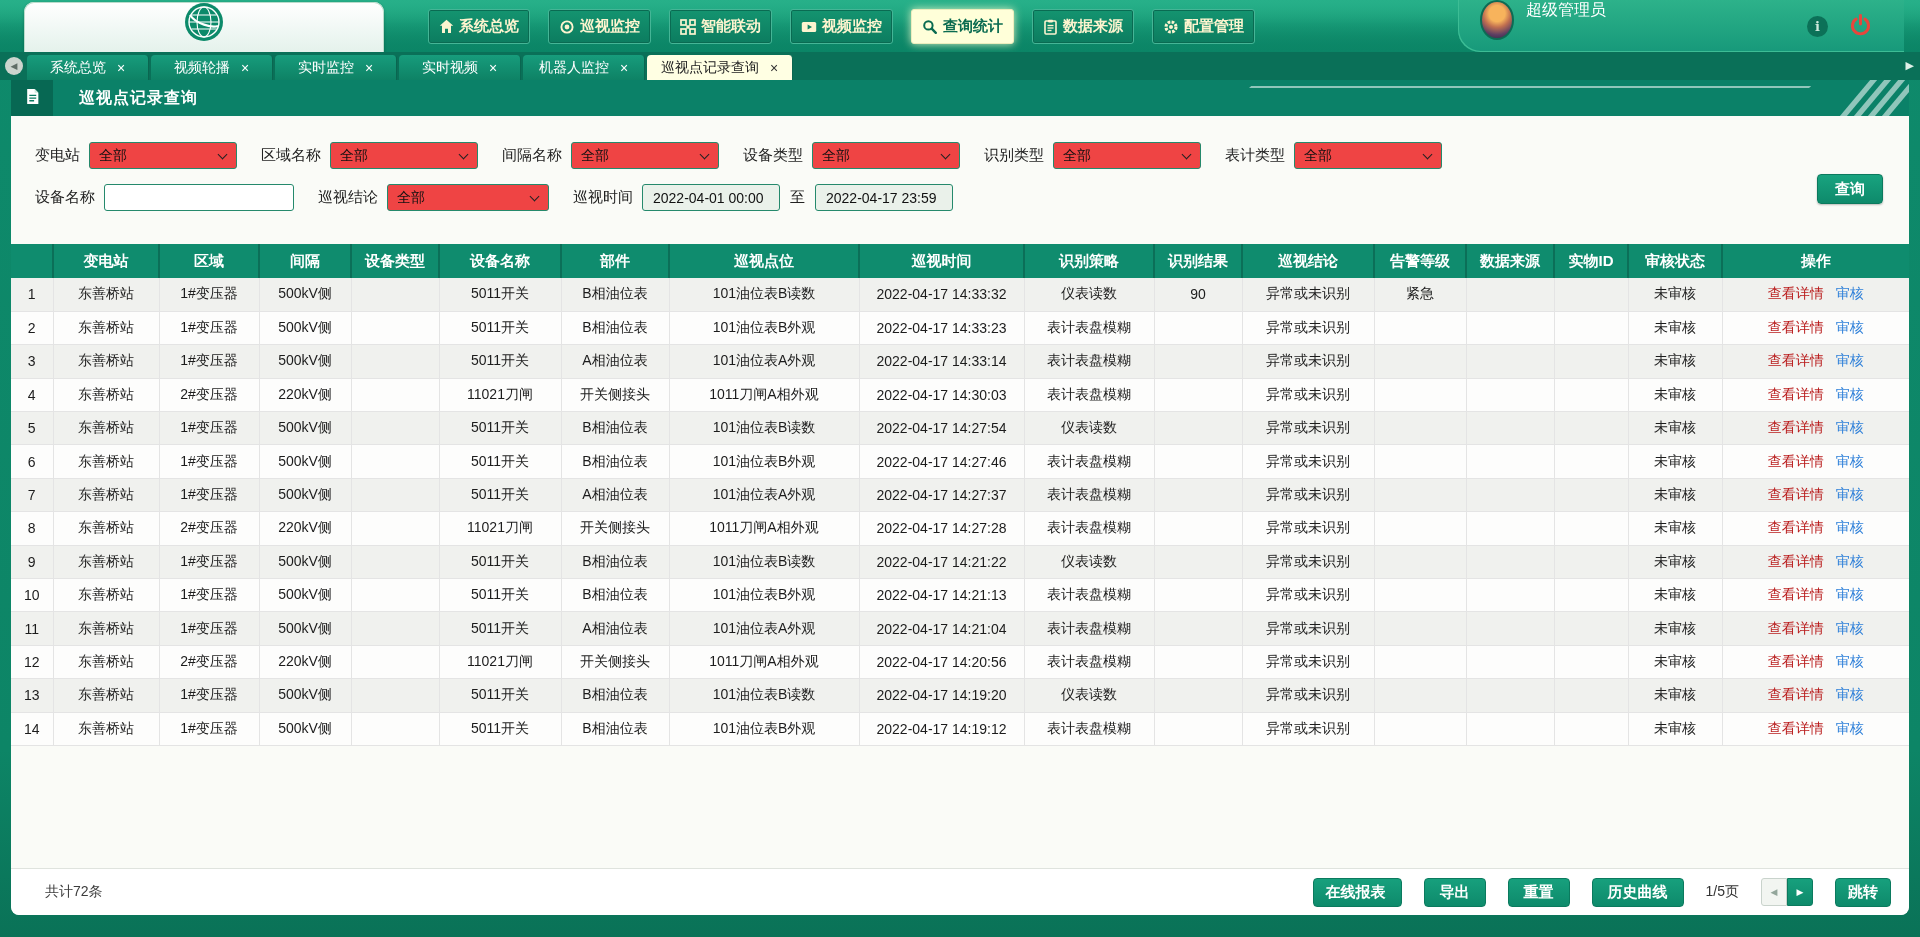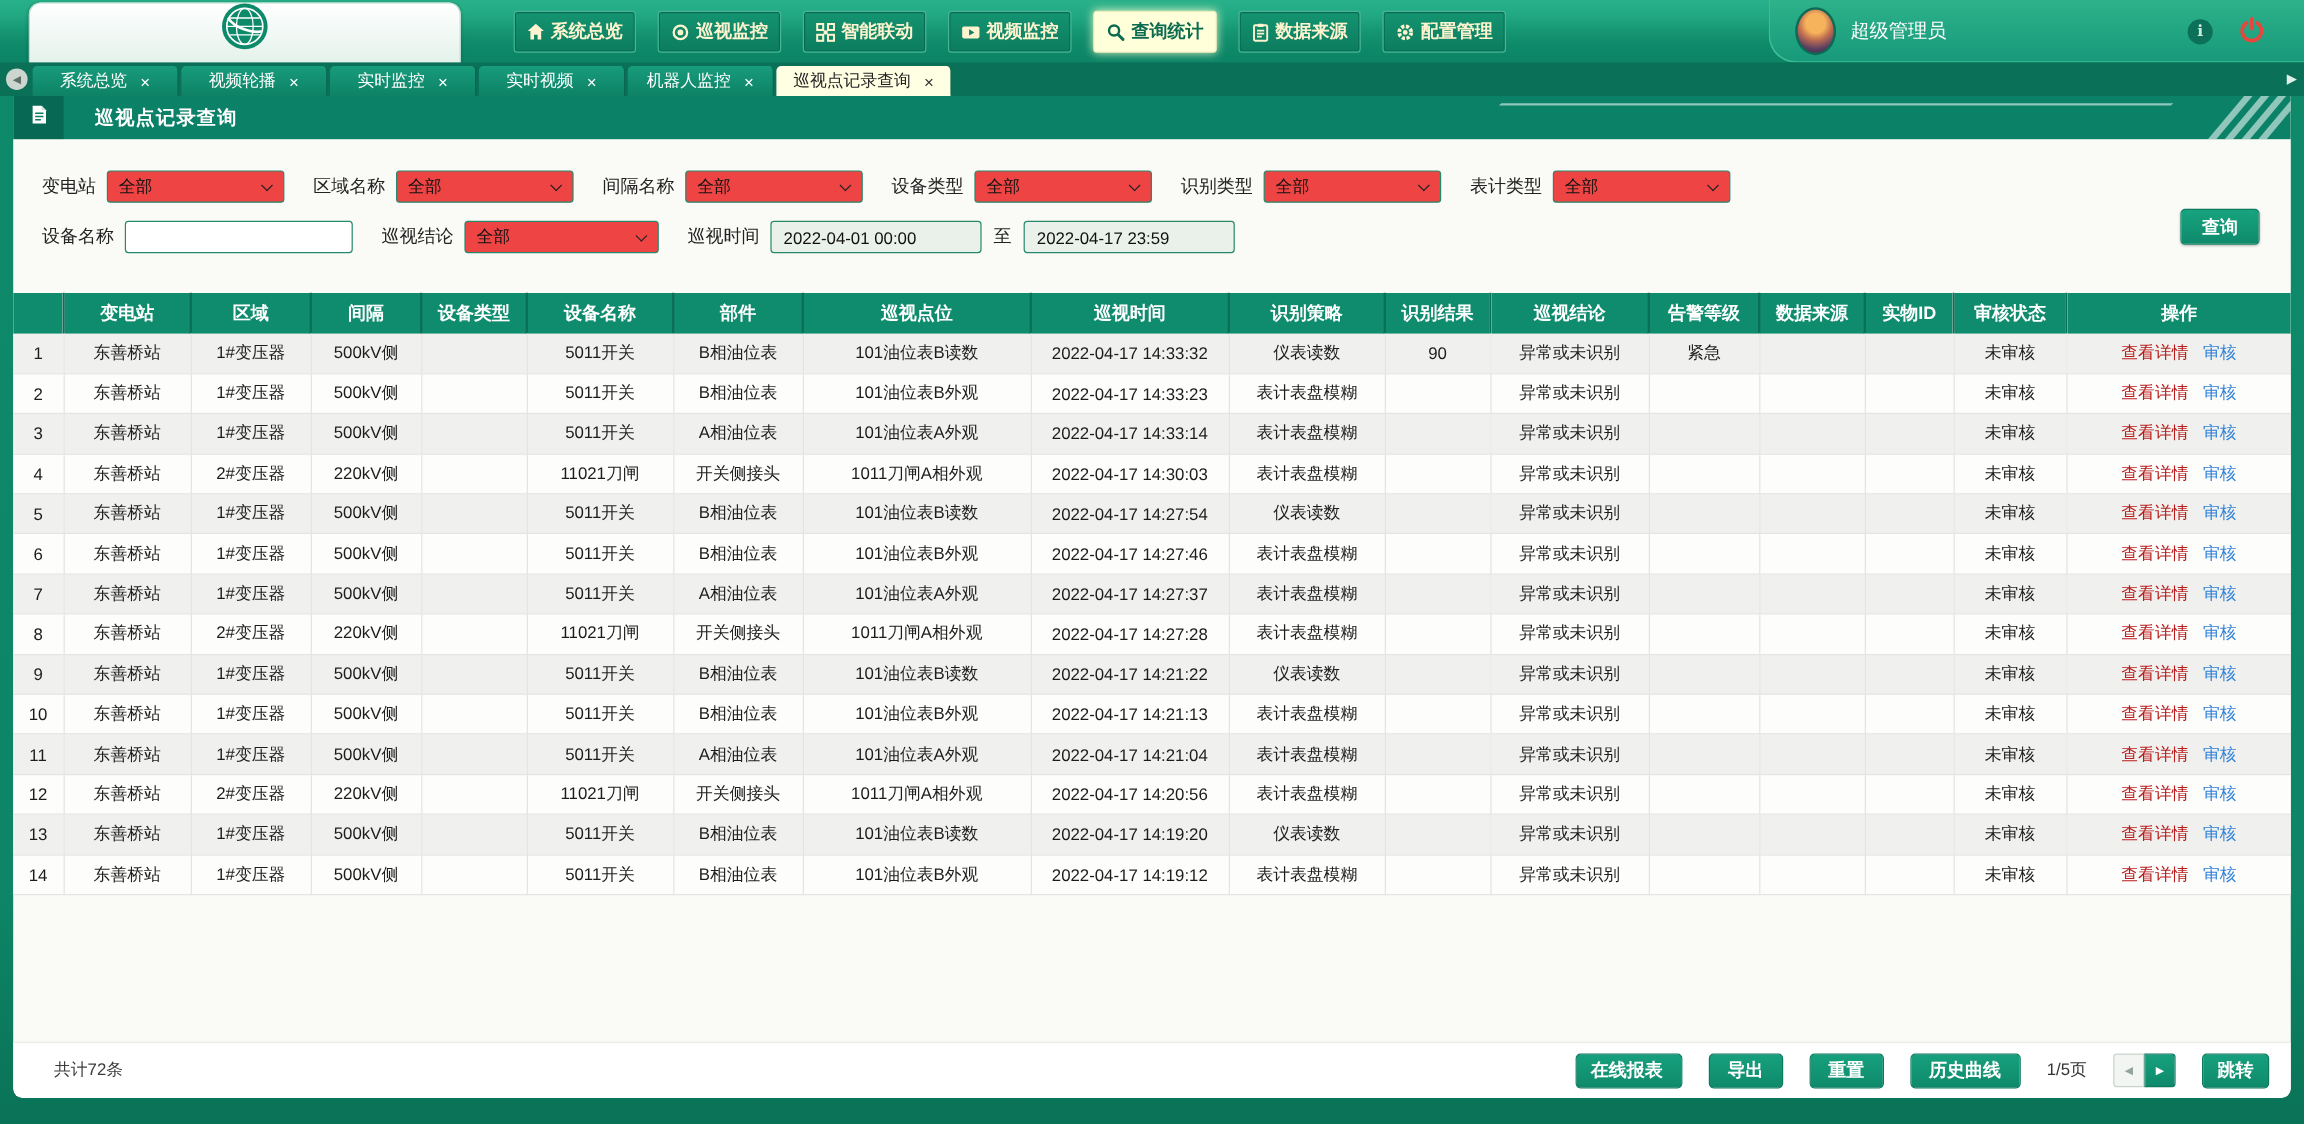--- a/index.html
+++ b/index.html
@@ -14,23 +14,23 @@
                 display:flex; align-items:center; gap:10px; padding:0 12px;
                 box-shadow:inset 0 0 0 1px #b9dccb, 0 1px 3px rgba(0,0,0,.25);flex-direction:column; }
   .app-title { font-size:27px; font-weight:bold; color:#0a8365; letter-spacing:1px; white-space:nowrap; }
   .nav { position:absolute; left:428px; top:9px; display:flex; gap:18px; }
   .nav-btn { height:35px; min-width:88px; padding:0 10px; display:flex; align-items:center; justify-content:center; gap:5px;
              background:linear-gradient(180deg,#149470,#0c7c5f); border:1px solid #45b596;
              box-shadow:inset 0 0 0 1px #0a6b52; border-radius:3px; color:#fdf4cf;
              font-size:15px; font-weight:bold; cursor:pointer; white-space:nowrap; }
   .nav-btn.active { background:#ffffd9; color:#0a6b50; border-color:#ecedbd; box-shadow:0 0 8px rgba(255,255,210,.85); }
   .nav-ic { display:flex; align-items:center; }
-  .user-panel { position:absolute; right:0; top:0; height:52px; width:446px;
+  .user-panel { position:absolute; right:16px; top:0; height:52px; width:446px;
                 background:linear-gradient(180deg,#2db28a,#17997a); border-bottom-left-radius:22px;
-                display:flex; align-items:center; box-shadow:inset 1px -1px 0 #3dbd95; }
+                display:flex; align-items:flex-start; box-shadow:inset 1px -1px 0 #3dbd95; }
   .avatar { width:34px; height:40px; margin-left:22px; border-radius:50%;
             background:radial-gradient(circle at 50% 32%, #f7b35c 0 28%, #c06f50 48%, #5d3f63 74%, #2e2440 100%);
             border:2px solid #0d6b54; }
   .user-name { color:#ffffff; font-size:16px; margin-left:12px; }
   .info-icon { position:absolute; right:76px; top:16px; width:21px; height:21px; border-radius:50%;
                background:#0c7158; color:#cfe9dd; font-size:13px; font-weight:bold;
                display:flex; align-items:center; justify-content:center; cursor:pointer; font-family:"DejaVu Serif",serif; }
   .power-icon { position:absolute; right:32px; top:14px; cursor:pointer; }
 
   
@@ -64,21 +64,21 @@
   .f-group { display:flex; align-items:center; margin-right:24px; }
   .f-label { font-size:15px; color:#222222; margin-right:9px; white-space:nowrap; }
   .f-select { width:148px; height:27px; border:1px solid #25896c; border-radius:3px; background:#ef4444;
               display:flex; align-items:center; padding:0 24px 0 9px; font-size:14px; color:#111111;
               position:relative; cursor:pointer; }
   .f-select::after { content:""; position:absolute; right:10px; top:8px; width:6px; height:6px;
                      border-right:1.6px solid #222; border-bottom:1.6px solid #222; transform:rotate(45deg); }
   .f-input { width:190px; height:27px; border:1px solid #25896c; border-radius:3px; background:#ffffff;
              padding:0 8px; font-size:14px; color:#111; outline:none; }
   .f-select.wide { width:162px; }
-  .f-date { width:176px; height:27px; border:1px solid #25896c; border-radius:3px; background:#eaf1ea;
+  .f-date { width:138px; height:27px; border:1px solid #25896c; border-radius:3px; background:#eaf1ea;
             display:flex; align-items:center; padding:0 10px; font-size:14px; color:#111111; cursor:pointer; white-space:nowrap; }
   .to-label { font-size:15px; color:#222; margin:0 10px; }
   .search-btn { position:absolute; right:26px; top:58px; width:66px; height:30px;
                 background:linear-gradient(180deg,#18a37f,#0e8a6b); color:#ffffff; border:1px solid #0b7a5e;
                 border-radius:4px; font-size:15px; font-weight:bold; cursor:pointer; box-shadow:0 1px 2px rgba(0,0,0,.25); }
 
   
   table { width:100%; border-collapse:collapse; table-layout:fixed; }
   thead th { height:34px; background:#0f8c6e; color:#ffffff; font-size:15px; font-weight:bold;
              border-left:2px solid #0b6f58; white-space:nowrap; overflow:hidden; }

